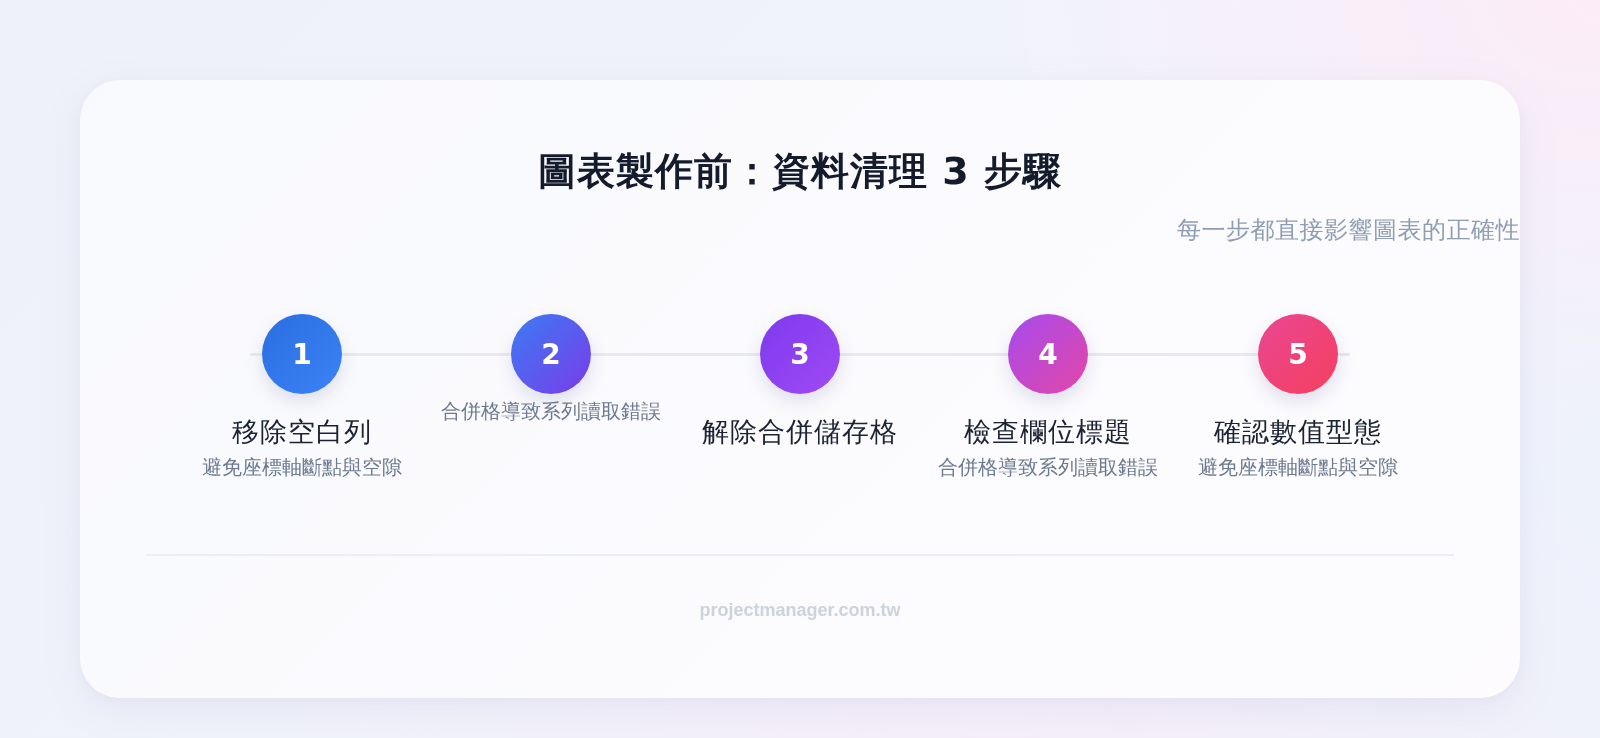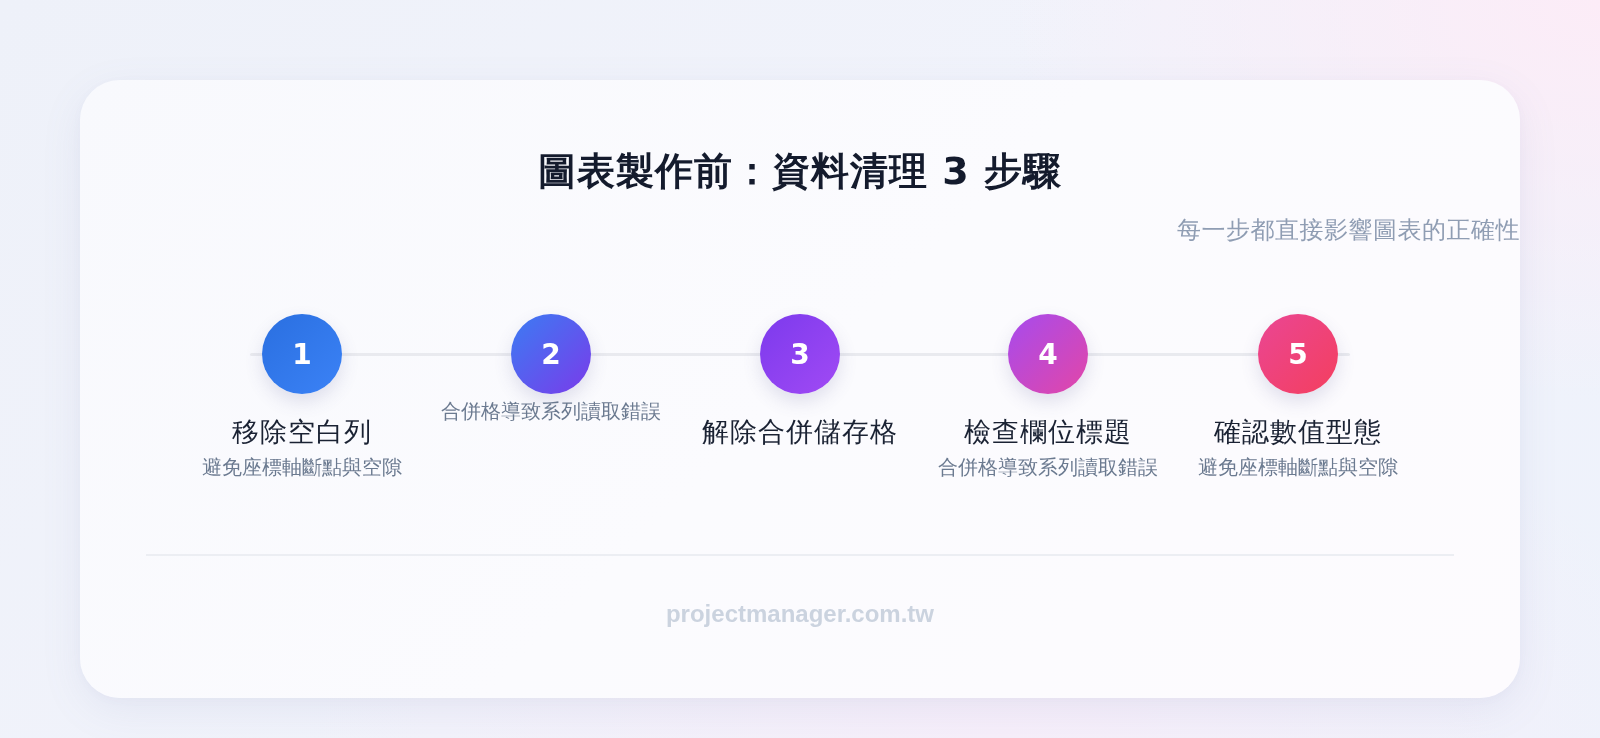--- a/index.html
+++ b/index.html
@@ -83,21 +83,21 @@
   .divider {
     position: absolute;
     left: 66px; right: 66px; top: 474px;
     height: 2px;
     background: #eceef3;
   }
   .footer {
     position: absolute;
     left: 0; right: 0; top: 520px;
     text-align: center;
-    font-size: 24px;
+    font-size: 18px;
     font-weight: 700;
     color: #cbd3df;
     font-family: "Liberation Sans", "DejaVu Sans", sans-serif;
   }
 </style>
 </head>
 <body>
 
 <div class="card">
   <h1 class="title">圖表製作前：資料清理 3 步驟</h1>

